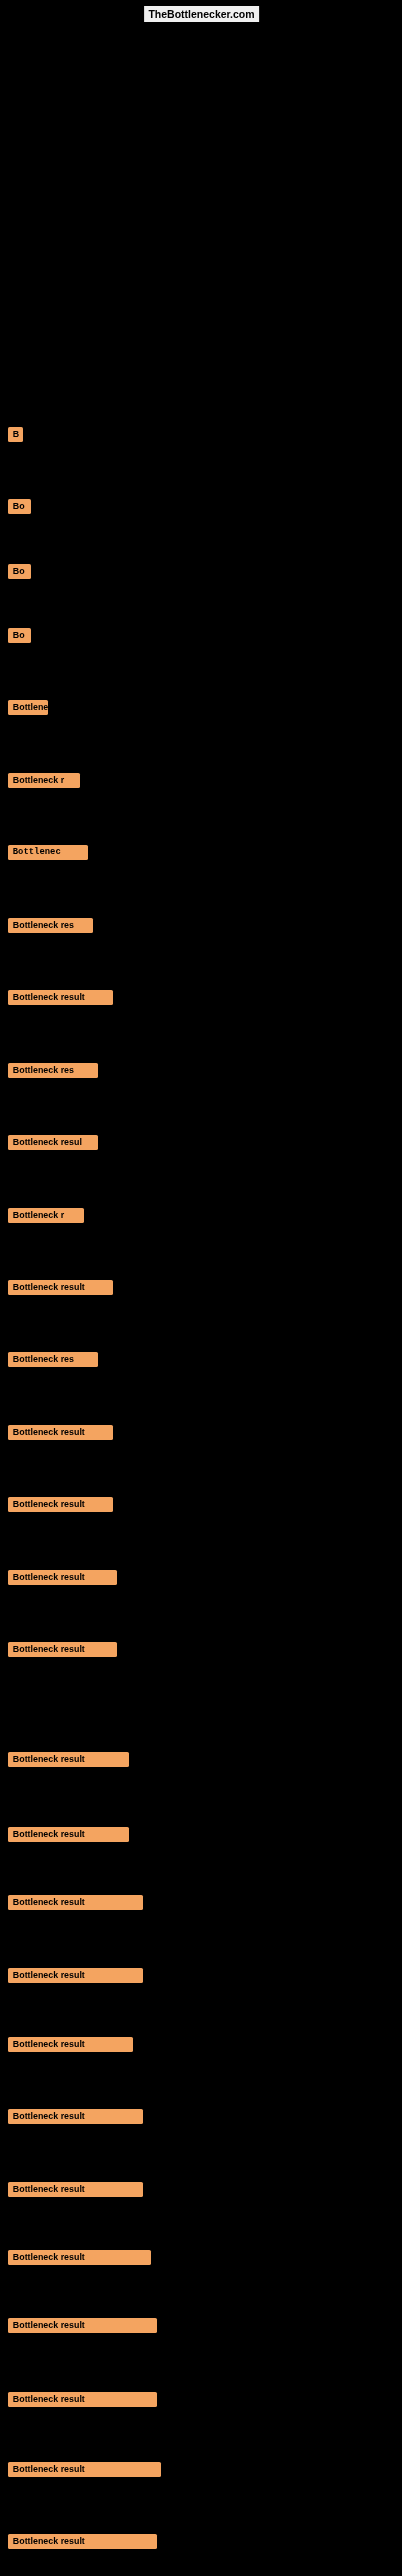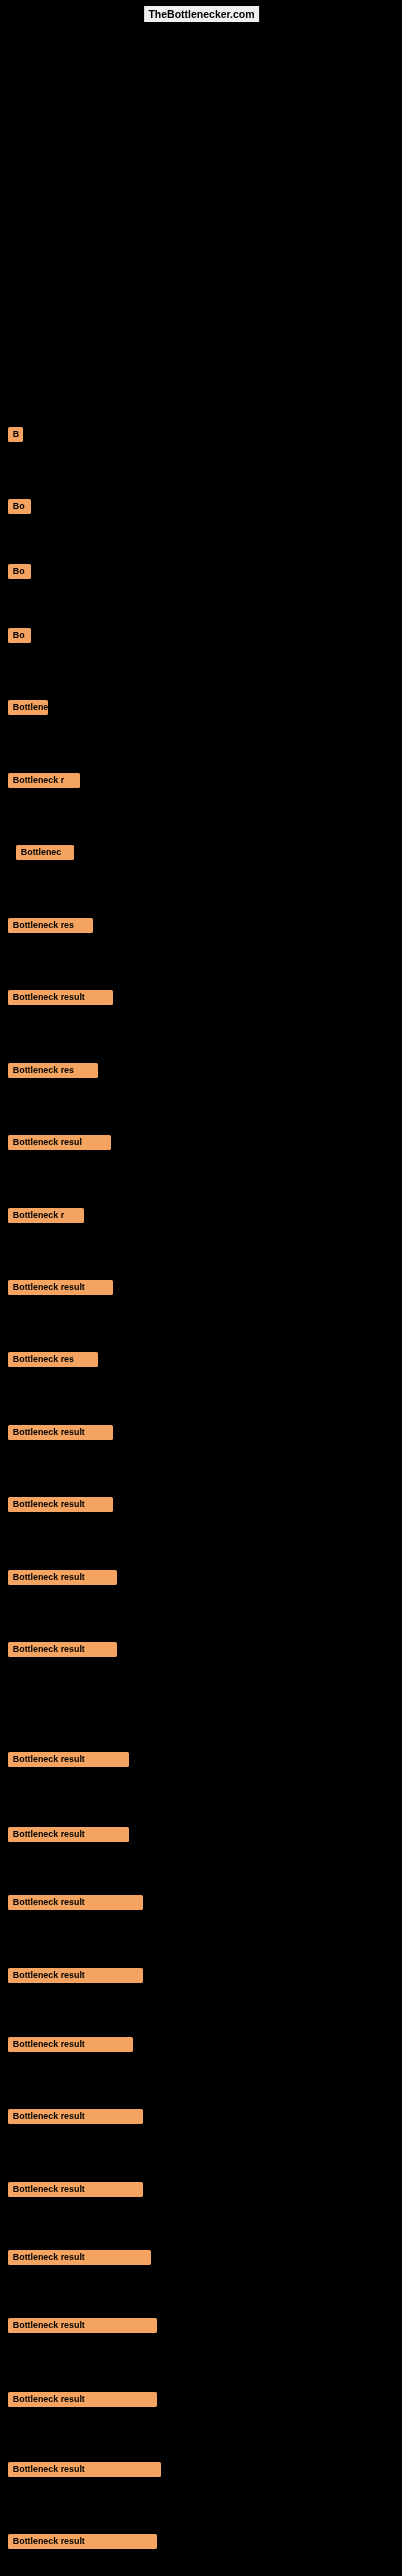--- a/index.html
+++ b/index.html
@@ -41,25 +41,25 @@
 
 <span class="site-title">TheBottlenecker.com</span>
 
 <div id="labels-container">
     <div class="result-label" style="top: 427px; left: 8px; width: 14.5px; position: absolute;">B</div>
     <div class="result-label" style="top: 499px; left: 8px; width: 22.5px; position: absolute;">Bo</div>
     <div class="result-label" style="top: 564px; left: 8px; width: 22.5px; position: absolute;">Bo</div>
     <div class="result-label" style="top: 628px; left: 8px; width: 22.5px; position: absolute;">Bo</div>
     <div class="result-label" style="top: 700px; left: 8px; width: 40px; position: absolute;">Bottlene</div>
     <div class="result-label" style="top: 773px; left: 8px; width: 72px; position: absolute;">Bottleneck r</div>
-    <div class="result-label" style="top: 845px; left: 16px; width: 58px; position: absolute;">Bottlenec</div>
+    <div class="result-label" style="top: 845px; left: 8px; width: 80px; position: absolute; font-family: Liberation Mono, monospace;">Bottlenec</div>
     <div class="result-label" style="top: 918px; left: 8px; width: 85px; position: absolute;">Bottleneck res</div>
     <div class="result-label" style="top: 990px; left: 8px; width: 105px; position: absolute;">Bottleneck result</div>
     <div class="result-label" style="top: 1063px; left: 8px; width: 90px; position: absolute;">Bottleneck res</div>
-    <div class="result-label" style="top: 1135px; left: 8px; width: 103px; position: absolute;">Bottleneck resul</div>
+    <div class="result-label" style="top: 1135px; left: 8px; width: 90px; position: absolute;">Bottleneck resul</div>
     <div class="result-label" style="top: 1208px; left: 8px; width: 76px; position: absolute;">Bottleneck r</div>
     <div class="result-label" style="top: 1280px; left: 8px; width: 105px; position: absolute;">Bottleneck result</div>
     <div class="result-label" style="top: 1352px; left: 8px; width: 90px; position: absolute;">Bottleneck res</div>
     <div class="result-label" style="top: 1425px; left: 8px; width: 105px; position: absolute;">Bottleneck result</div>
     <div class="result-label" style="top: 1497px; left: 8px; width: 105px; position: absolute;">Bottleneck result</div>
     <div class="result-label" style="top: 1570px; left: 8px; width: 109px; position: absolute;">Bottleneck result</div>
     <div class="result-label" style="top: 1642px; left: 8px; width: 109px; position: absolute;">Bottleneck result</div>
     <div class="result-label" style="top: 1752px; left: 8px; width: 121px; position: absolute;">Bottleneck result</div>
     <div class="result-label" style="top: 1827px; left: 8px; width: 121px; position: absolute;">Bottleneck result</div>
     <div class="result-label" style="top: 1895px; left: 8px; width: 135px; position: absolute;">Bottleneck result</div>

